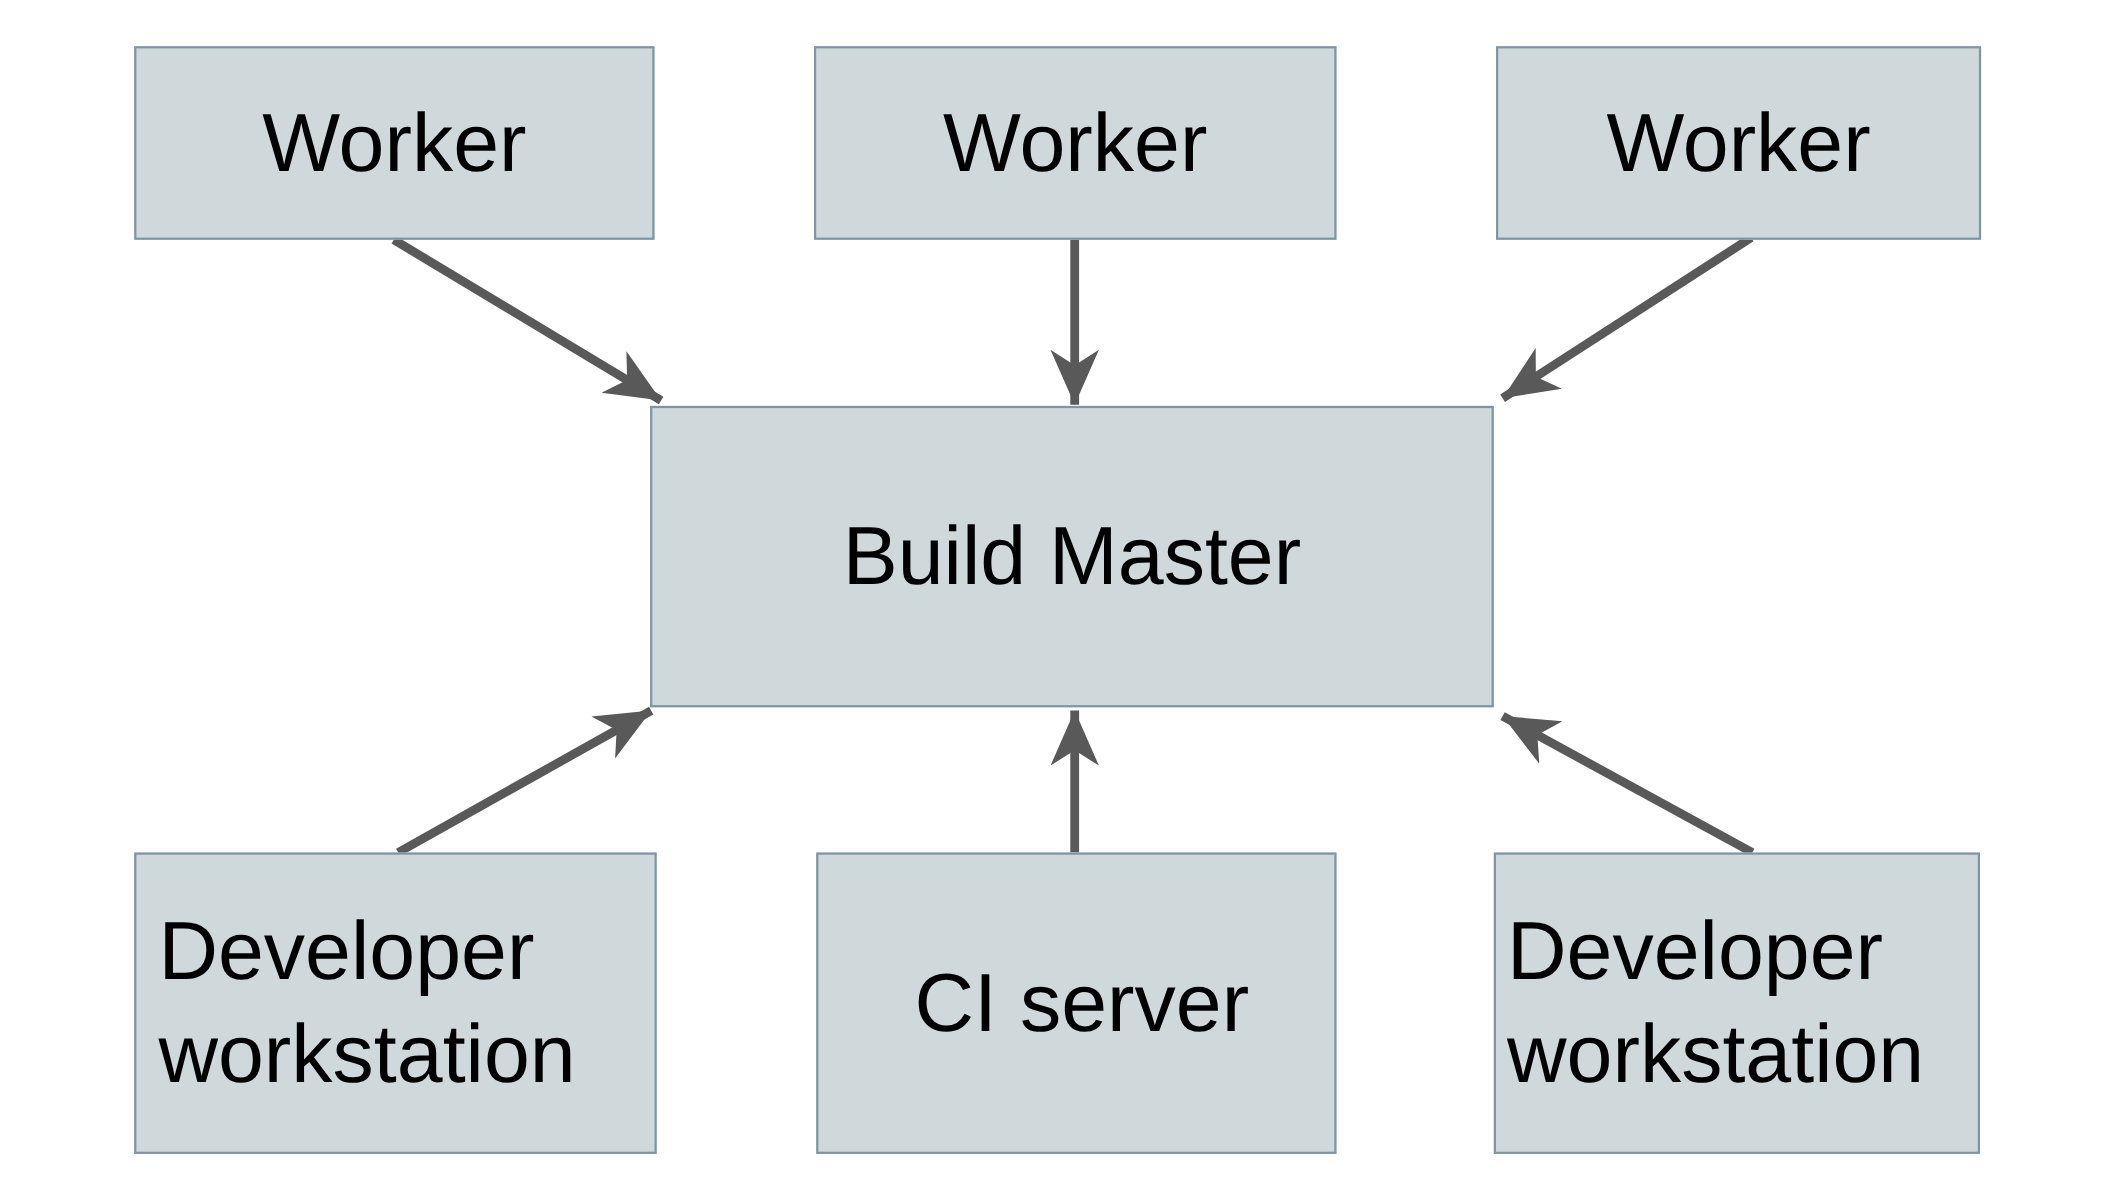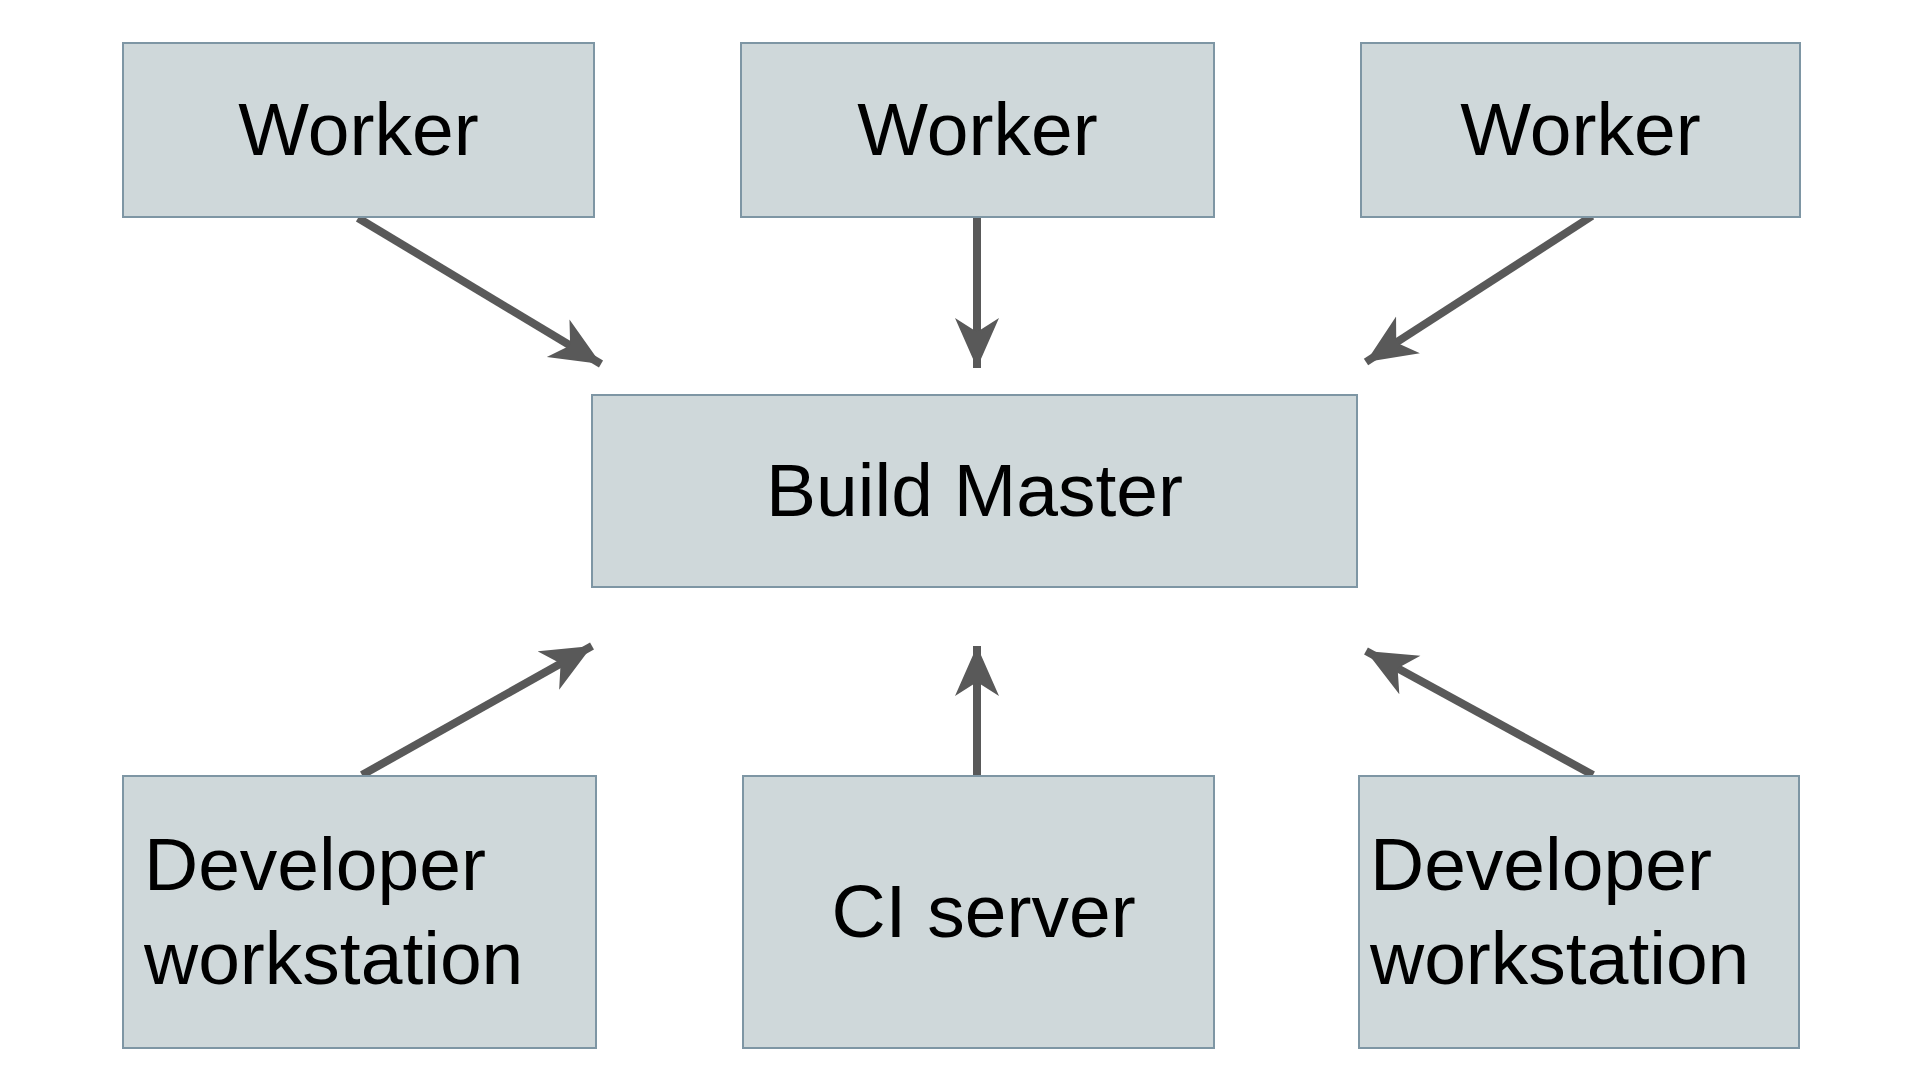--- a/index.html
+++ b/index.html
@@ -33,21 +33,21 @@
   }
   .node .label {
     color: var(--label-text, #000000);
     font-size: 75px;
     line-height: 1.25;
     letter-spacing: 0px;
   }
   .n0 { left: 122px;  top: 42px;  width: 473px; height: 176px; }
   .n1 { left: 740px;  top: 42px;  width: 475px; height: 176px; }
   .n2 { left: 1360px; top: 42px;  width: 441px; height: 176px; }
-  .n3 { left: 591px;  top: 369px; width: 767px; height: 194px; margin-top: 25px; }
+  .n3 { left: 591px;  top: 369px; width: 767px; height: 274px; }
   .n4 { left: 122px;  top: 775px; width: 475px; height: 274px; padding: 0 20px; }
   .n5 { left: 742px;  top: 775px; width: 473px; height: 274px; padding-left: 10px; }
   .n6 { left: 1358px; top: 775px; width: 442px; height: 274px; padding: 0 10px; }
 </style>
 </head>
 <body>
 
 <div class="canvas">
 
   <svg class="edge-layer" width="1910" height="1090" viewBox="0 0 1910 1090" xmlns="http://www.w3.org/2000/svg">

